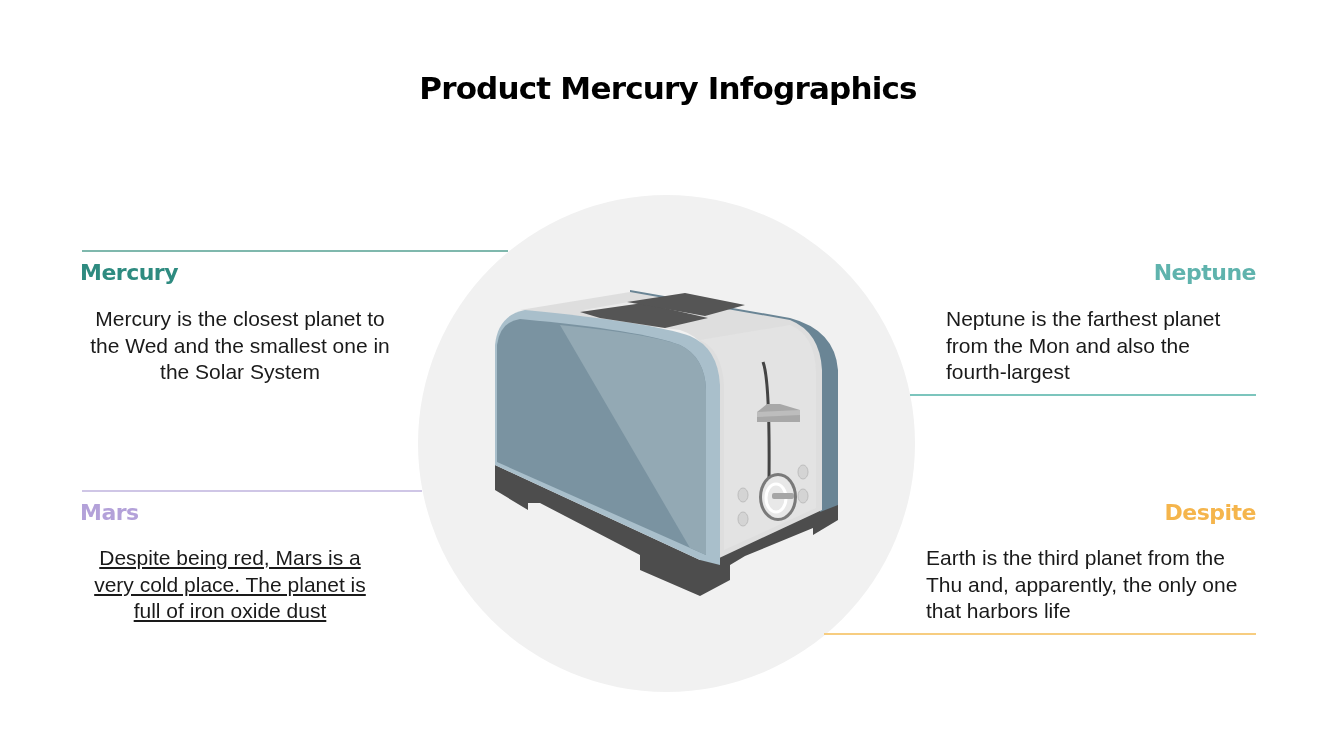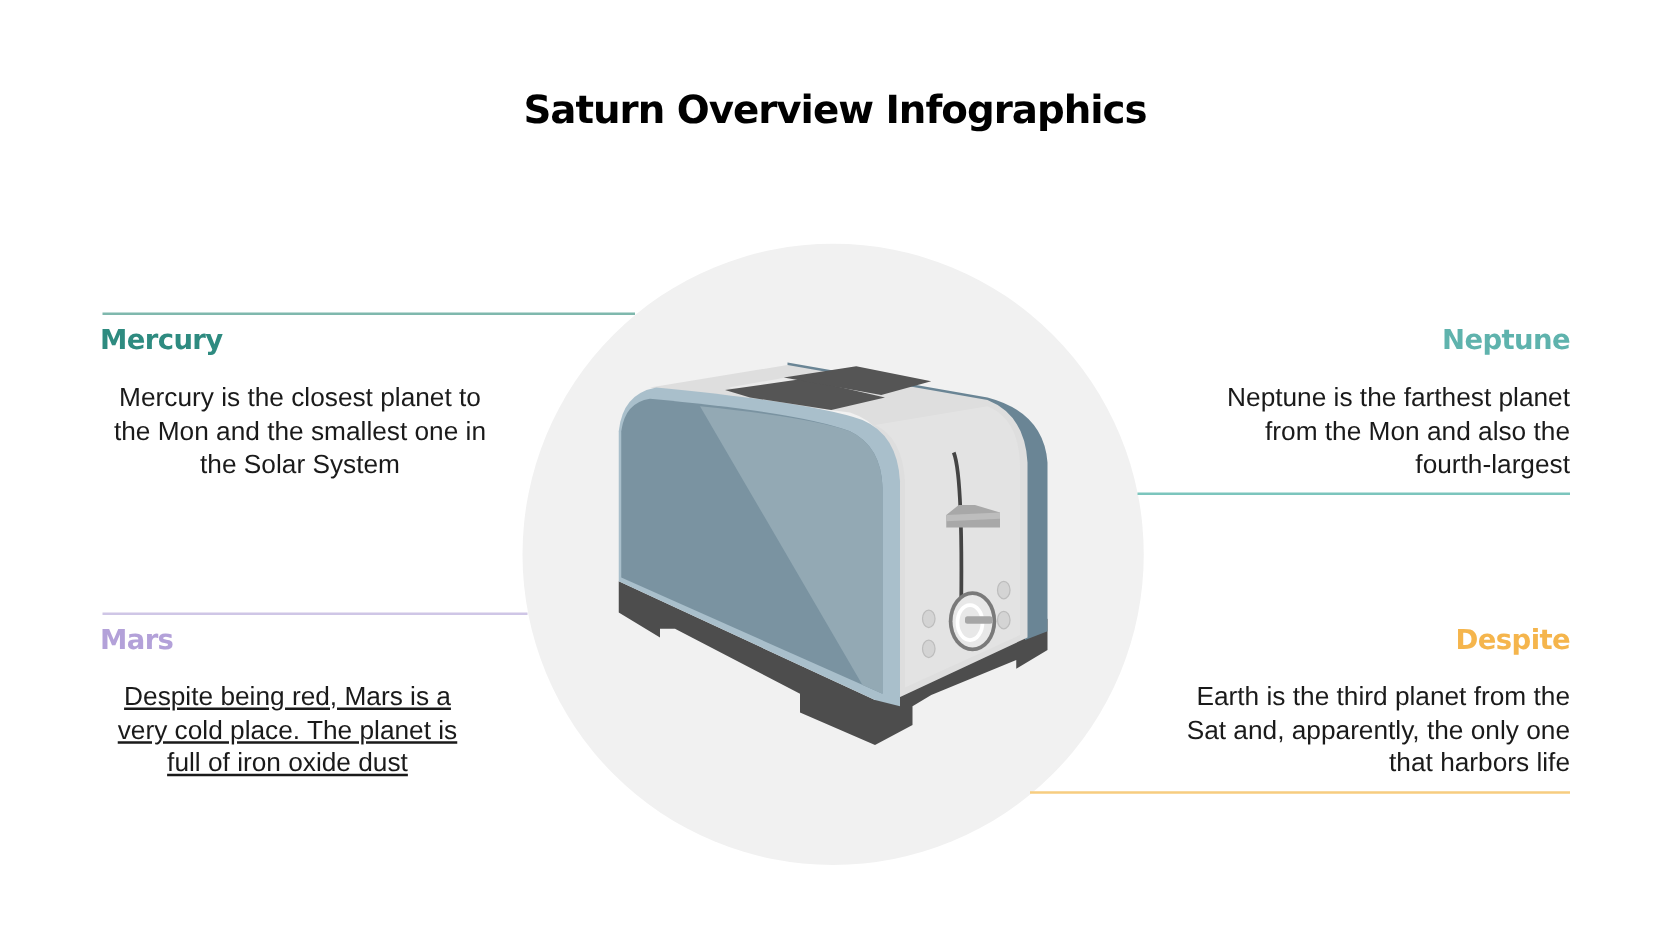--- a/index.html
+++ b/index.html
@@ -5,27 +5,27 @@
   html, body { margin:0; padding:0; }
   body { width:1336px; height:752px; background:#ffffff; position:relative; overflow:hidden;
          font-family:"Liberation Sans", sans-serif; color:#1a1a1a; }
   .title { position:absolute; left:0; top:70px; width:1336px; text-align:center;
            font-family:"DejaVu Sans", sans-serif; font-weight:bold; font-size:31px; letter-spacing:-0.8px; color:#000; }
   .circle { position:absolute; left:418px; top:195px; width:497px; height:497px; border-radius:50%; background:#f1f1f1; }
   .rule { position:absolute; height:2px; }
   .heading { position:absolute; font-family:"DejaVu Sans", sans-serif; font-weight:bold; font-size:22px; letter-spacing:-0.5px; }
   .desc { position:absolute; font-size:21px; line-height:26.5px; color:#1a1a1a; width:330px; }
   .left { text-align:center; }
-  .right { text-align:right; }
+  .right { text-align:left; }
   svg.toaster { position:absolute; left:0; top:0; }
 </style>
 </head>
 <body>
 
-<div class="title">Saturn Overview Infographics</div>
+<div class="title">Product Mercury Infographics</div>
 
 <div class="circle"></div>
 
 <svg class="toaster" width="1336" height="752" viewBox="0 0 1336 752">
 
   <path d="M495 465 L495 490 L528 510 L528 503 L540 503 L640 555 L640 570 L700 596 L730 580 L730 565 L745 556 L813 528 L813 535 L838 520 L838 495 L700 560 Z" fill="#4d4d4d"></path>
 
   <path d="M630 290 L790 318 Q835 330 838 370 L838 505 L820 512 L820 375 Q818 335 785 325 L630 298 Z" fill="#6a8595"></path>
 
   <path d="M520 310 L630 292 L790 320 Q820 332 822 370 L822 510 L715 560 L715 380 Q712 340 680 330 Z" fill="#dedede"></path>
@@ -53,25 +53,25 @@
   <rect x="772" y="493" width="22" height="6" rx="2" fill="#a6a6a6"></rect>
 
   <ellipse cx="743" cy="495" rx="5" ry="7" fill="#d4d4d4" stroke="#bdbdbd"></ellipse>
   <ellipse cx="743" cy="519" rx="5" ry="7" fill="#d4d4d4" stroke="#bdbdbd"></ellipse>
   <ellipse cx="803" cy="472" rx="5" ry="7" fill="#d4d4d4" stroke="#bdbdbd"></ellipse>
   <ellipse cx="803" cy="496" rx="5" ry="7" fill="#d4d4d4" stroke="#bdbdbd"></ellipse>
 </svg>
 
 <div class="rule" style="left:82px; top:250px; width:426px; background:#7fb8ad;"></div>
 <div class="heading left" style="left:80px; top:260px; color:#2e8b80;">Mercury</div>
-<div class="desc left" style="left:80px; top:306px; width:320px;">Mercury is the closest planet to the Mon and the smallest one in the Solar System</div>
+<div class="desc left" style="left:80px; top:306px; width:320px;">Mercury is the closest planet to the Wed and the smallest one in the Solar System</div>
 
 <div class="heading right" style="right:80px; top:260px; color:#5fb3ad;">Neptune</div>
 <div class="desc right" style="right:80px; top:306px; width:310px;">Neptune is the farthest planet from the Mon and also the fourth-largest</div>
 <div class="rule" style="left:910px; top:394px; width:346px; background:#7cc5bd;"></div>
 
 <div class="rule" style="left:82px; top:490px; width:340px; background:#cfc6e6;"></div>
 <div class="heading left" style="left:80px; top:500px; color:#b3a1d9;">Mars</div>
 <div class="desc left" style="left:80px; top:545px; width:300px;text-decoration:underline;">Despite being red, Mars is a very cold place. The planet is full of iron oxide dust</div>
 
 <div class="heading right" style="right:80px; top:500px; color:#f5b54c;">Despite</div>
-<div class="desc right" style="right:80px; top:545px; width:330px;">Earth is the third planet from the Sat and, apparently, the only one that harbors life</div>
+<div class="desc right" style="right:80px; top:545px; width:330px;">Earth is the third planet from the Thu and, apparently, the only one that harbors life</div>
 <div class="rule" style="left:824px; top:633px; width:432px; background:#f7cd80;"></div>
 
 </body></html>

